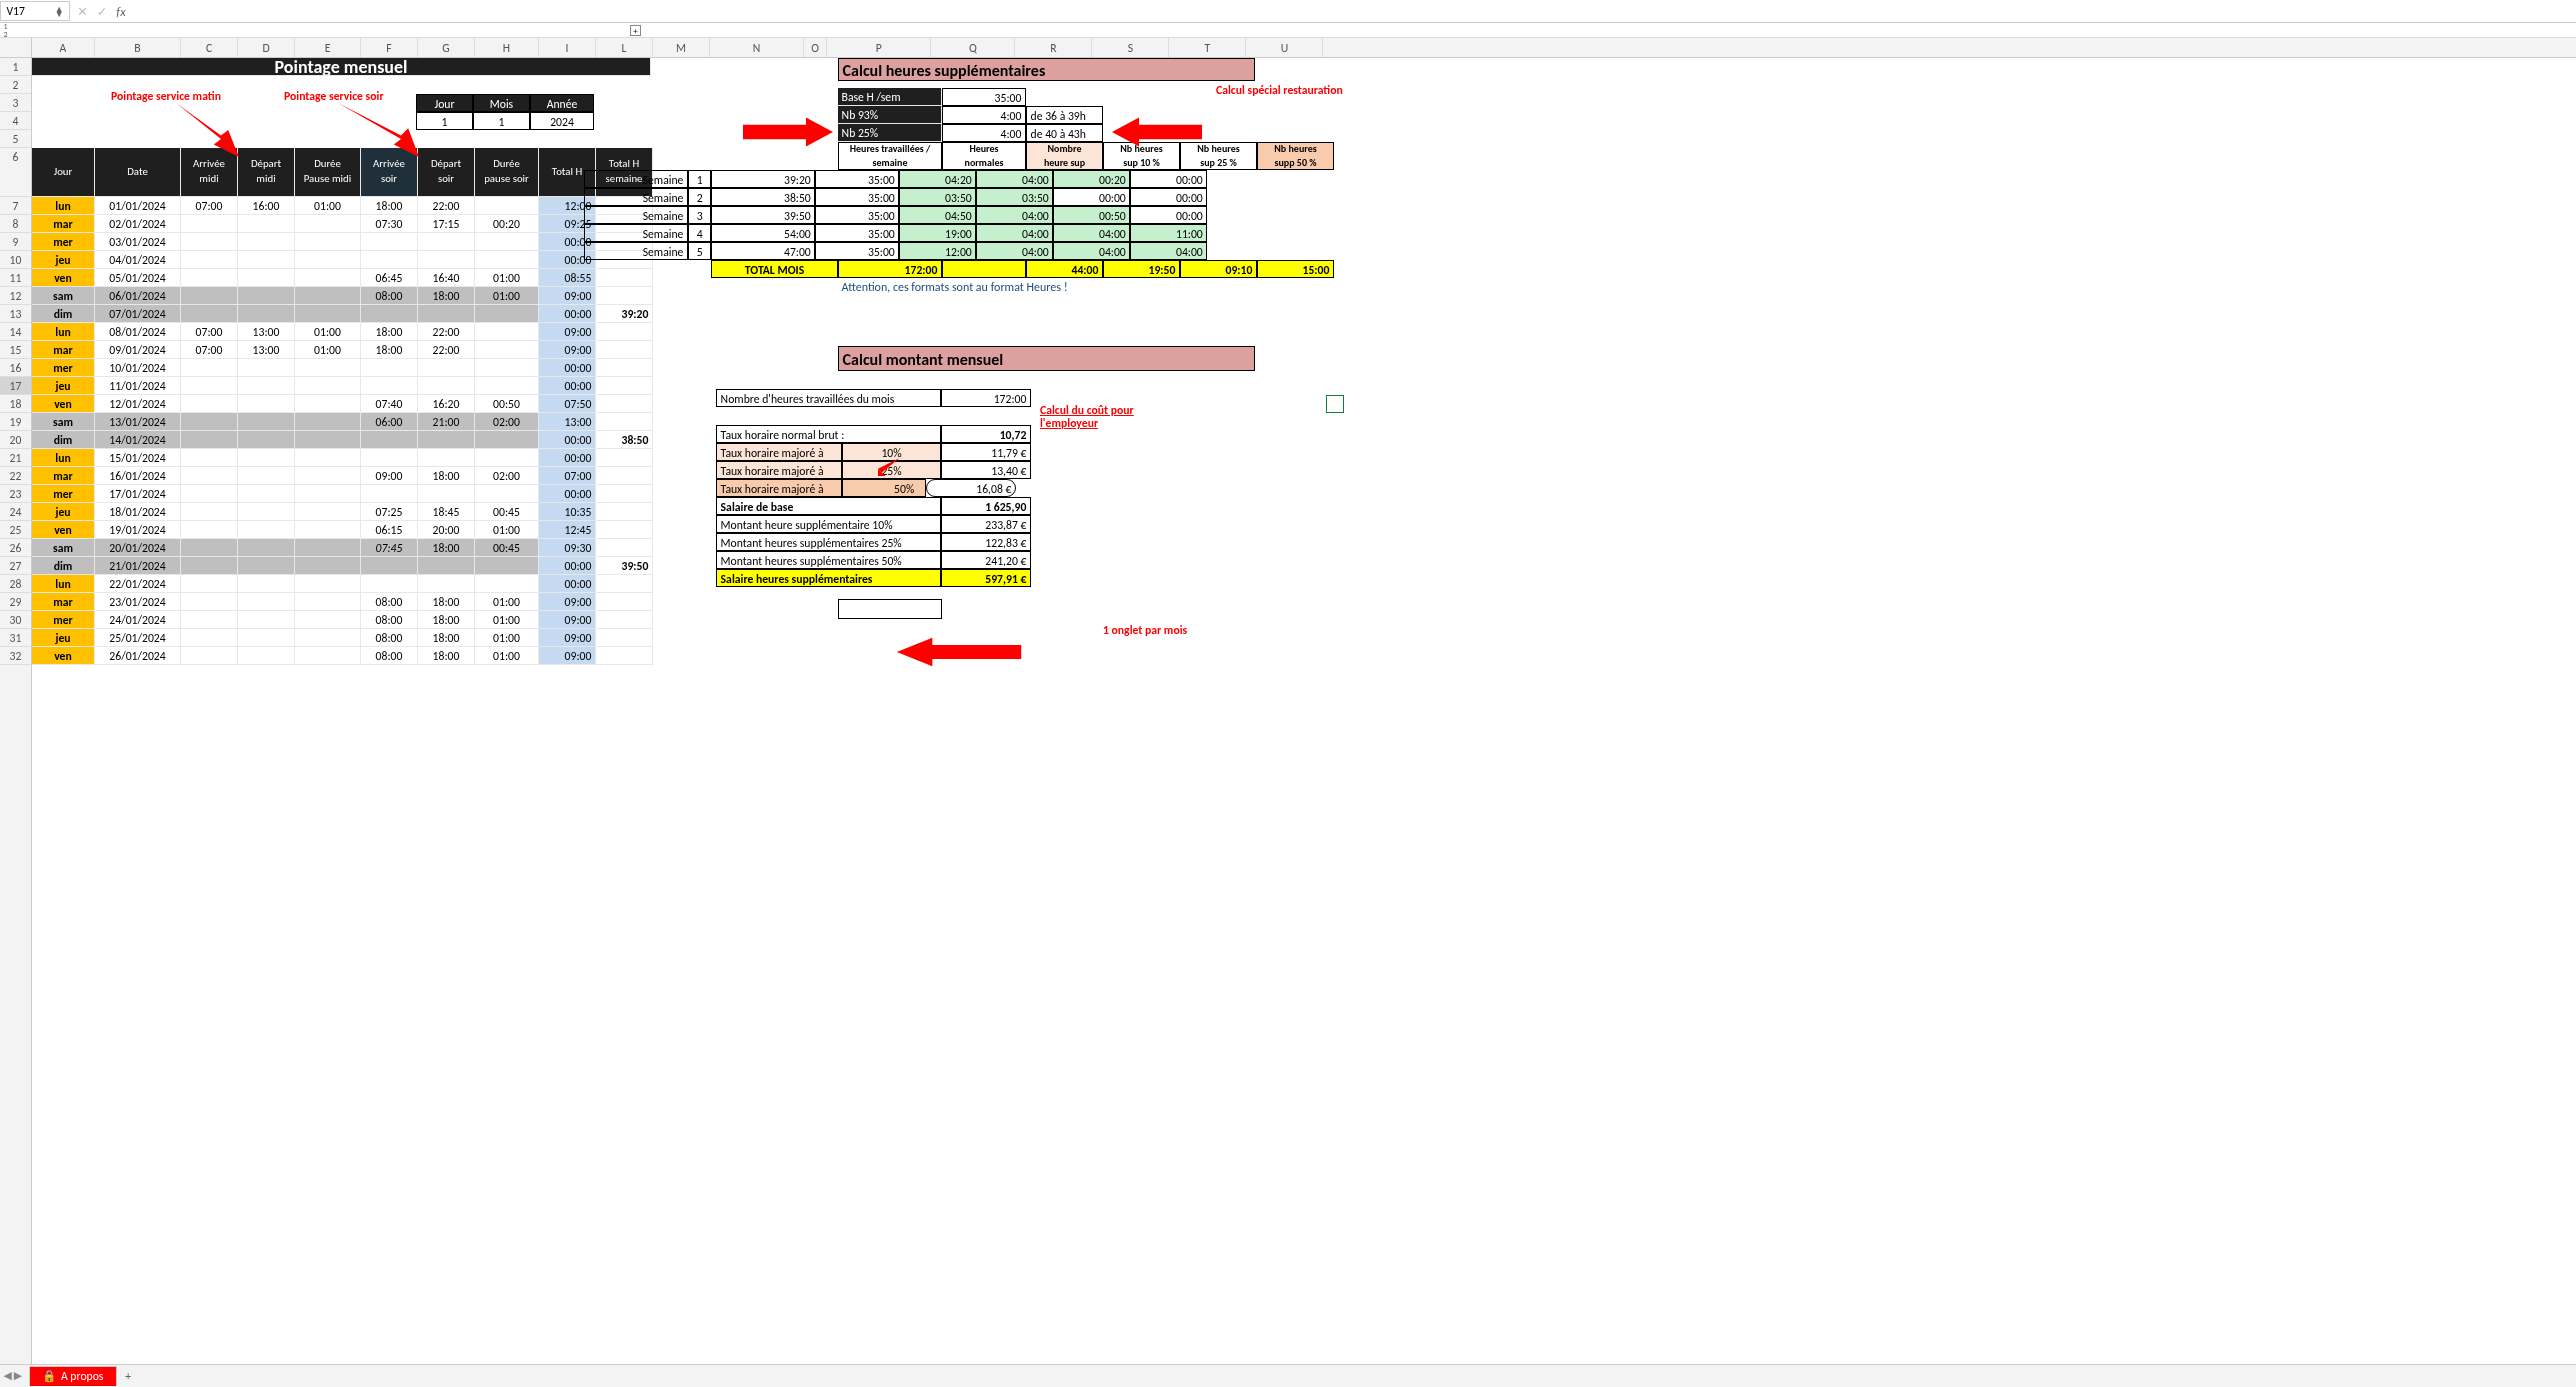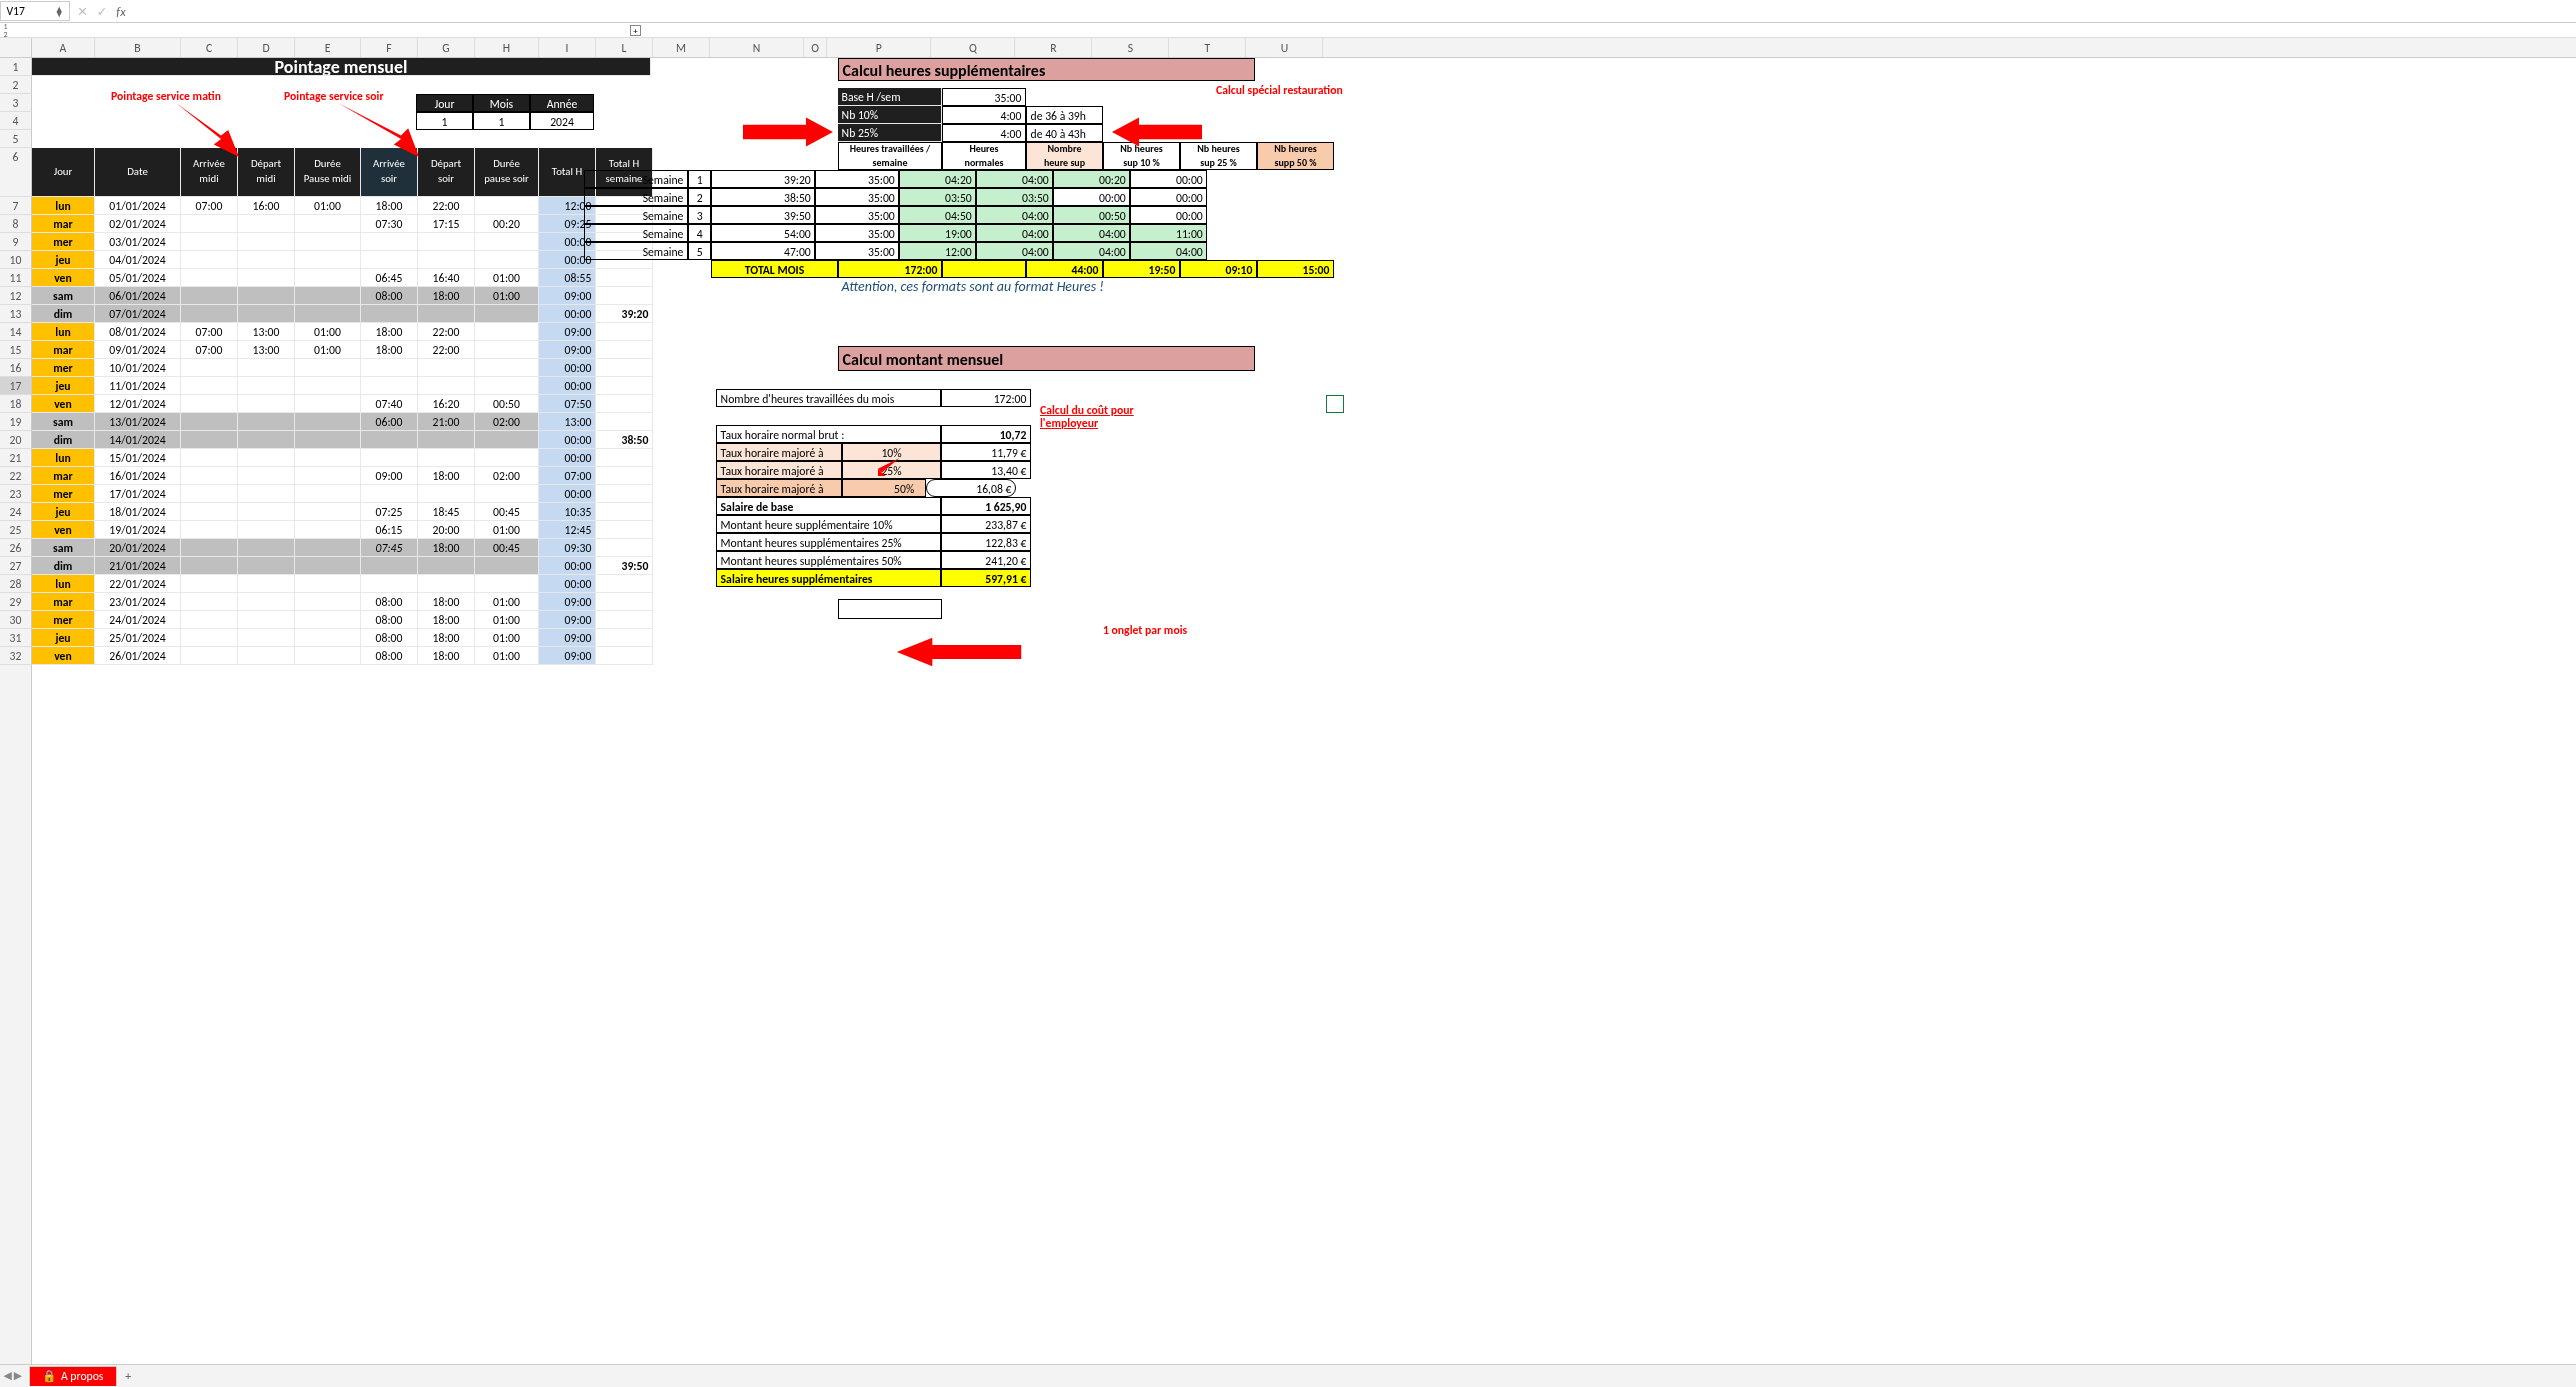--- a/index.html
+++ b/index.html
@@ -46,21 +46,21 @@
 .bg-peach { background:#fce4d6;}
 .bg-peach2 { background:#f8cbad;}
 .bg-green { background:#c6efce;}
 .bg-yellow { background:#ffff00; font-weight:bold;}
 .bg-ytotal { background:#ffff00;}
 .border { border:0.9px solid #000;}
 .center { text-align:center;}
 .right { text-align:right;}
 .bold { font-weight:bold;}
 .red-anno { color:#ff0000; font-weight:bold; font-size:11.7px; position:absolute; z-index:5;}
-.blue-note { color:#1f4e7a; font-style:italic; font-size:14px;}
+.blue-note { color:#1f4e7a; font-size:12px;}
 
 
 .arrow { position:absolute; z-index:4;}
 .arrow svg { display:block;}
 
 
 .tabs-bar { position:fixed; bottom:0; left:0; right:0; height:23.4px; background:#f3f3f3; border-top:0.9px solid #ccc; display:flex; align-items:center; padding:0 3.6px; font-size:11.7px;}
 .nav-arrows { display:flex; gap:1.8px; padding-right:7.2px;}
 .nav-arrows span { color:#888; cursor:pointer; font-size:10.8px;}
 .tab { padding:2.7px 12.6px; border:0.9px solid #ccc; border-bottom:none; background:#ececec; cursor:pointer; margin-right:-0.9px;}
@@ -576,21 +576,21 @@
       <div class="row">
         <div class="cell bg-title" style="width:417px; height:23.4px; line-height:23.4px; border:0.9px solid #000;">Calcul heures supplémentaires</div>
       </div>
       <div style="height:12.6px;"></div>
 
       <div class="row">
         <div class="cell bg-black" style="width:104px;">Base H /sem</div>
         <div class="cell right border" style="width:84px;">35:00</div>
       </div>
       <div class="row">
-        <div class="cell bg-black" style="width:104px;">Nb 10%</div>
+        <div class="cell bg-black" style="width:104px;">Nb 93%</div>
         <div class="cell right border" style="width:84px;">4:00</div>
         <div class="cell border" style="width:77px;">de 36 à 39h</div>
       </div>
       <div class="row">
         <div class="cell bg-black" style="width:104px;">Nb 25%</div>
         <div class="cell right border" style="width:84px;">4:00</div>
         <div class="cell border" style="width:77px;">de 40 à 43h</div>
       </div>
 
       <div class="row tall" style="height:28px;">

